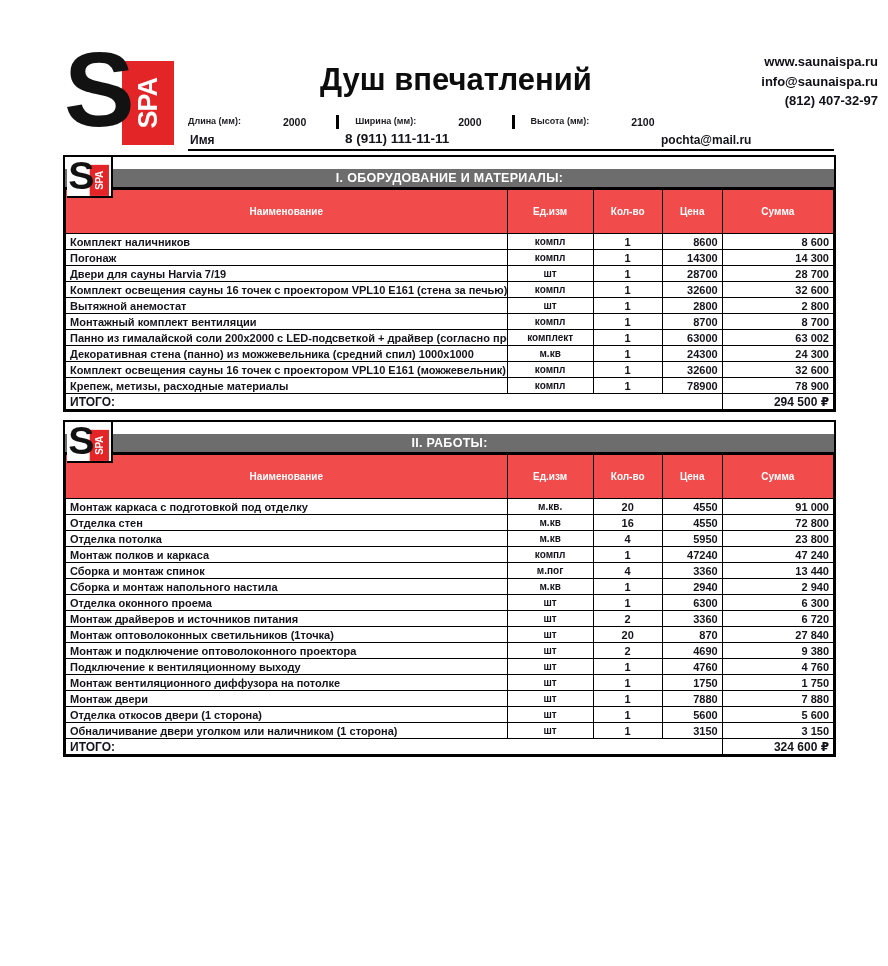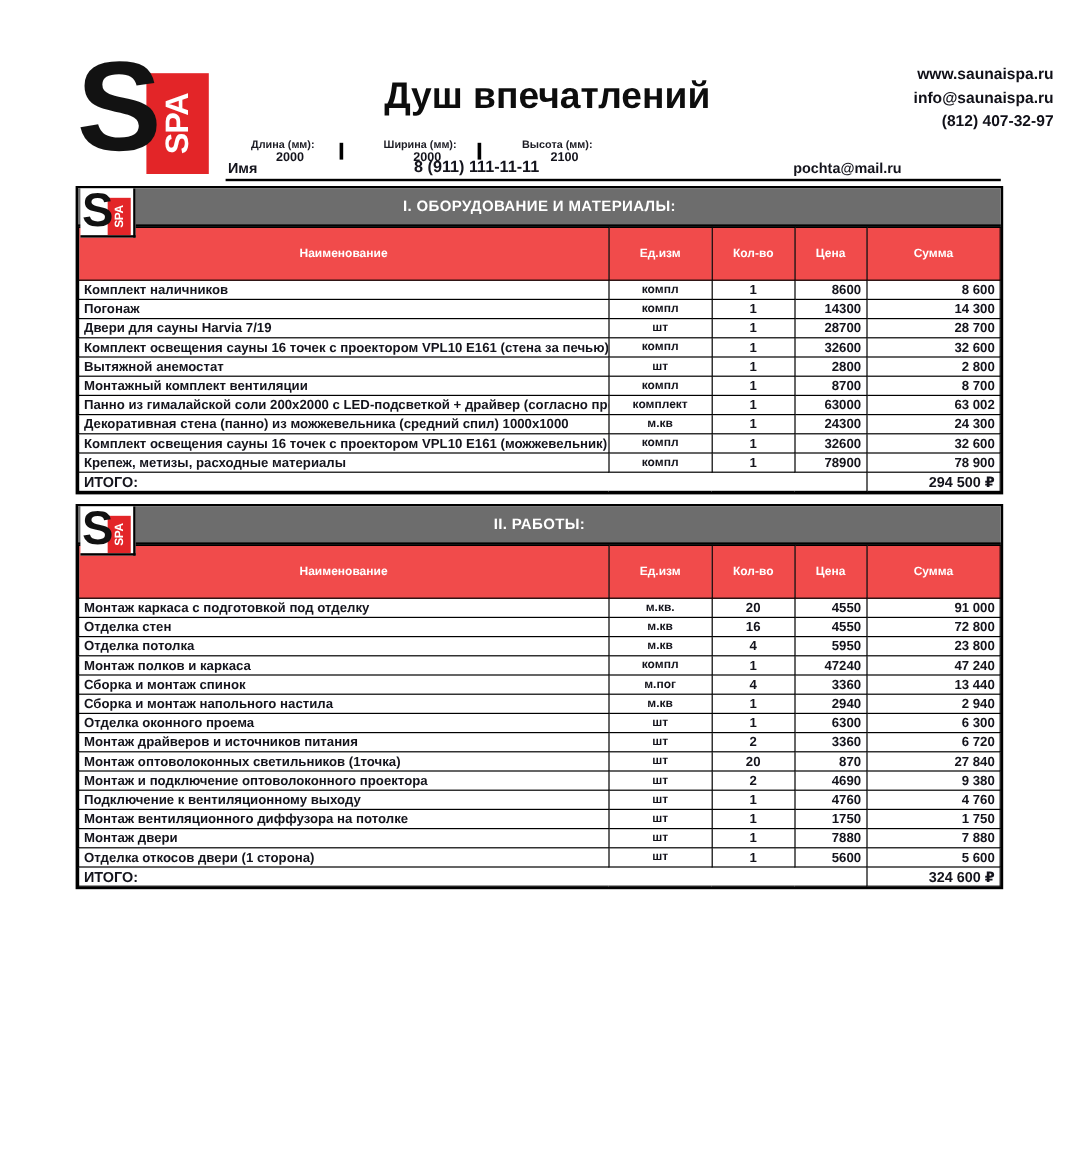--- a/index.html
+++ b/index.html
@@ -43,43 +43,44 @@
     font-size:31px;font-weight:700;color:#0d0d0d;white-space:nowrap;
   }
   .contacts{
     position:absolute;top:52px;right:10px;text-align:right;
     font-size:13px;font-weight:700;line-height:1.5;color:#101018;
   }
 
   .dims{
     position:absolute;top:115px;left:188px;display:flex;align-items:center;font-weight:700;
   }
-  .dim-group{display:flex;align-items:center;flex-direction:column;}
+  .dim-group{display:flex;}
   .dim-label{font-size:9px;color:#1c1c24;}
   .dim-value{font-size:10.5px;margin:0 30px 0 42px;}
   .dim-sep{width:3px;height:14px;background:#000;margin-right:16px;}
 
   .client-row{
     position:absolute;top:131px;left:188px;width:646px;height:20px;
     border-bottom:2px solid #000;font-weight:700;
   }
   .client-name{position:absolute;left:2px;top:2px;font-size:12px;}
   .client-phone{position:absolute;left:157px;top:0;font-size:13.5px;}
   .client-email{position:absolute;left:473px;top:2px;font-size:12px;}
 
   
   .table-block{
     position:absolute;left:63px;width:773px;border:2.5px solid #000;background:#fff;
   }
   .table-block.t1{top:155px;}
   .table-block.t2{top:420px;}
   .section-title{
-    height:32px;background:var(--header-gray);color:#fff;font-weight:700;font-size:12.5px;
+    height:20px;background:var(--header-gray);color:#fff;font-weight:700;font-size:12.5px;
     display:flex;align-items:center;justify-content:center;border-bottom:2px solid #000;
     letter-spacing:.3px;
+    margin-top:12px;
   }
   table{width:100%;border-collapse:collapse;table-layout:fixed;}
   col.c-name{width:57.5%;} col.c-unit{width:11.2%;} col.c-qty{width:9%;}
   col.c-price{width:7.8%;} col.c-sum{width:14.5%;}
   th{
     background:var(--accent-red);color:#fff;font-size:10px;font-weight:700;
     height:17px;border:1.5px solid #000;padding:16px 2px;
   }
   td{
     font-size:11px;font-weight:700;height:16px;border:1.5px solid #000;
@@ -365,20 +366,27 @@
             <td class="td-price">7880</td>
             <td class="td-sum">7 880</td>
           </tr>
           <tr>
             <td class="td-name">Отделка откосов двери (1 сторона)</td>
             <td class="td-unit">шт</td>
             <td class="td-qty">1</td>
             <td class="td-price">5600</td>
             <td class="td-sum">5 600</td>
           </tr>
+          <tr>
+            <td class="td-name">Обналичивание двери уголком или наличником (1 сторона)</td>
+            <td class="td-unit">шт</td>
+            <td class="td-qty">1</td>
+            <td class="td-price">3150</td>
+            <td class="td-sum">3 150</td>
+          </tr>
         </tbody>
       <tfoot>
         <tr>
           <td class="total-label" colspan="4">ИТОГО:</td>
           <td class="total-value">324 600 ₽</td>
         </tr>
       </tfoot>
     </table>
   </div>
 

